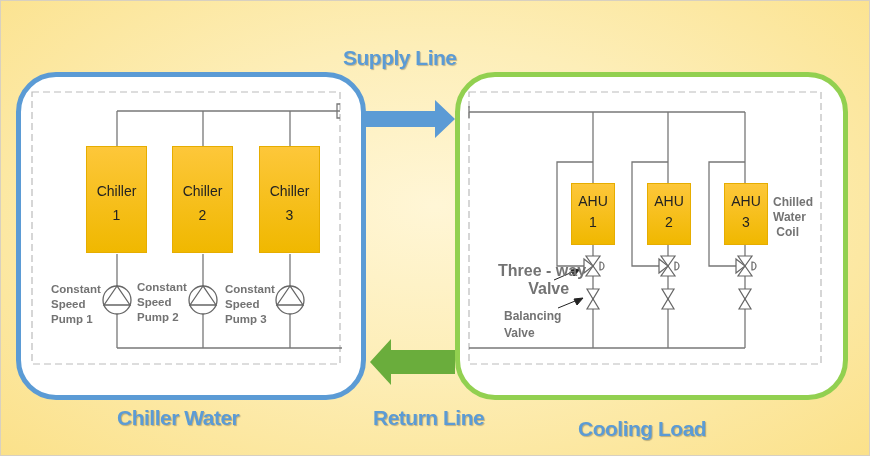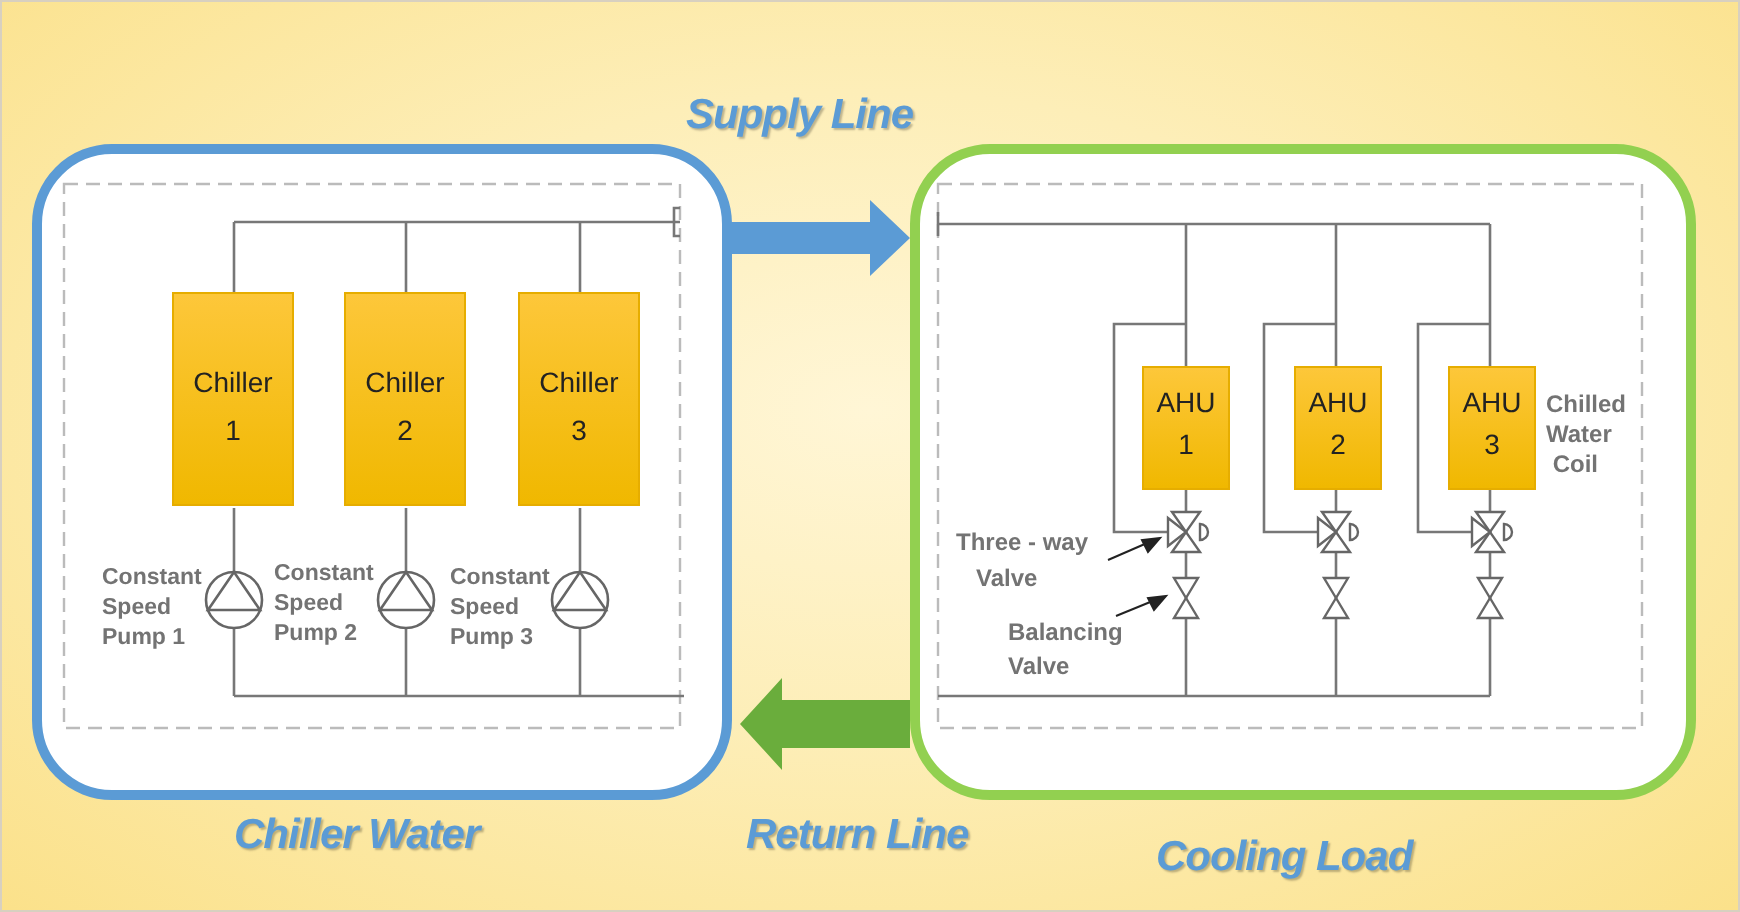--- a/index.html
+++ b/index.html
@@ -1,21 +1,21 @@
 <!DOCTYPE html>
 <html><head>
 <meta charset="utf-8">
 <style>
   html,body{margin:0;padding:0;}
   body{width:870px;height:456px;overflow:hidden;position:relative;
     background:radial-gradient(ellipse at 50% 45%, #fff6d6 0%, #fdeeb8 45%, #fbe18a 100%);
     font-family:"Liberation Sans",sans-serif;}
   .frame{position:absolute;left:0;top:0;width:868px;height:454px;border:1px solid #d8d0c0;}
   .heading{position:absolute;color:#5b9bd5;font-weight:bold;font-size:21px;
-    font-family:"Liberation Sans",sans-serif;text-shadow:1px 1px 1px rgba(0,0,0,0.25);letter-spacing:-0.5px;white-space:nowrap;font-style:italic;}
+    font-family:"Liberation Sans",sans-serif;text-shadow:1px 1px 1px rgba(0,0,0,0.25);letter-spacing:-0.5px;white-space:nowrap;}
   .panel{position:absolute;background:#fff;border-radius:40px;}
   #plant{left:16px;top:72px;width:340px;height:318px;border:5px solid #5b9bd5;}
   #load{left:455px;top:72px;width:383px;height:318px;border:5px solid #92d050;}
   svg{position:absolute;left:0;top:0;}
   .box{position:absolute;background:linear-gradient(#fdc73a,#f0b800);border:1px solid #e6ad00;
     color:#222;font-size:14px;text-align:center;line-height:24px;}
   .lbl{position:absolute;font-weight:bold;font-size:11.5px;color:#737373;line-height:15px;white-space:pre;font-family:"Liberation Sans",sans-serif;}
 </style>
 </head>
 <body>
@@ -151,20 +151,20 @@
   <div>2</div>
 </div>
 <div class="box" style="left:724px;top:183px;width:44px;height:62px;padding-top:7px;box-sizing:border-box;line-height:21px;">
   <div>AHU</div>
   <div>3</div>
 </div>
 
 <div class="lbl" style="left:773px;top:195px;font-size:12px;">Chilled
 Water
  Coil</div>
-<div class="lbl" style="left:478px;top:262px;font-size:12px;line-height:18px;">Three - way
+<div class="lbl" style="left:498px;top:262px;font-size:16px;line-height:18px;text-align:center;">Three - way
    Valve</div>
 <div class="lbl" style="left:504px;top:308px;font-size:12px;line-height:17px;">Balancing
 Valve</div>
 
 <div class="heading" style="left:117px;top:406px;">Chiller Water</div>
 <div class="heading" style="left:349px;top:406px;margin-left:24px;">Return Line</div>
 <div class="heading" style="left:578px;top:417px;">Cooling Load</div>
 
 </body></html>

